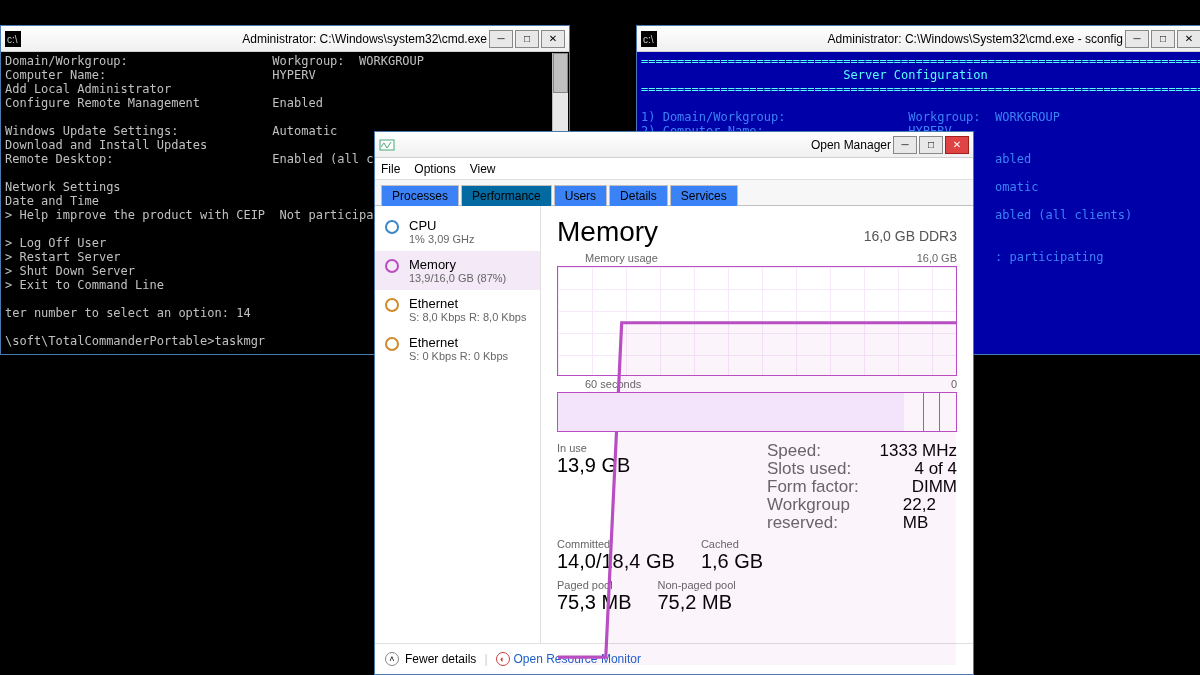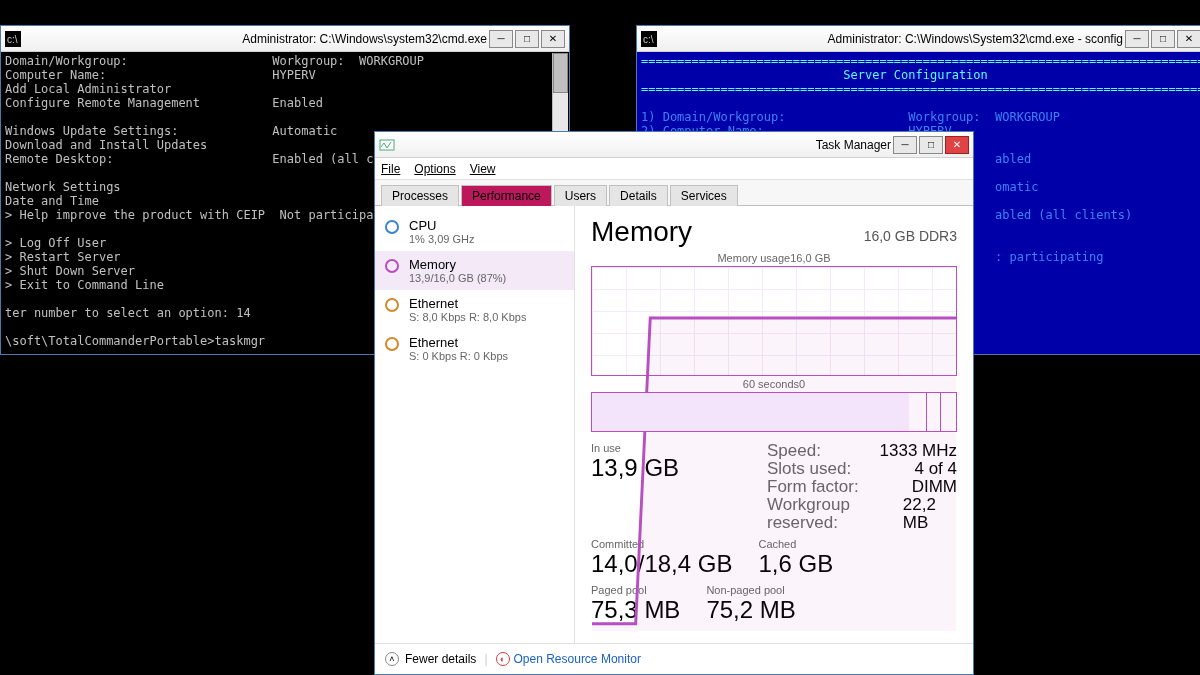--- a/index.html
+++ b/index.html
@@ -54,53 +54,53 @@
   #cmd1 { left: 0; top: 25px; width: 570px; height: 330px; }
   #cmd1 .term { height: calc(100% - 26px); }
   #cmd1 .scrolltrack { position:absolute; right:1px; top:27px; bottom:1px; width:16px; background:#e8e8e8; border-left:1px solid #bbb;}
   #cmd1 .scrollthumb{ position:absolute; top:0; left:0; right:0; height:40px; background:#c0c0c0; border:1px solid #888;}
   
   #cmd2 { left: 636px; top: 25px; width: 570px; height: 330px; }
   #cmd2 .term { height: calc(100% - 26px); color:#c0c0c0;}
   
   #tm { left: 374px; top: 131px; width: 600px; height: 544px; background:#fff;}
   #tm .menubar { height: 22px; display:flex; align-items:center; padding: 0 6px; border-bottom:1px solid #e0e0e0;}
-  #tm .menubar span { margin-right: 14px; cursor: default; text-decoration: underline;}
+  #tm .menubar span { margin-right: 14px; cursor: default;}
   #tm .tabs { display:flex; padding: 4px 6px 0 6px; border-bottom:1px solid #c0c0c0; background:#f7f7f7;}
-  #tm .tab { padding: 3px 10px; border:1px solid #c0c0c0; border-bottom:none; background:#e5e5e5; margin-right:2px; font-size:12px; cursor:pointer; position:relative; top:1px;}
-  #tm .tab.active { background:#be185d;text-align:center; }
+  #tm .tab { padding: 3px 10px; border:1px solid #c0c0c0; border-bottom:none; background:#3b82f6; margin-right:2px; font-size:12px; cursor:pointer; position:relative; top:1px;}
+  #tm .tab.active { background:#0369a1;text-align:center; }
   #tm .body { display:flex; height: calc(100% - 26px - 22px - 27px - 30px); }
-  #tm .side { width: 200px; border-right:1px solid #e0e0e0; padding:6px 0;}
+  #tm .side { width: 166px; border-right:1px solid #e0e0e0; padding:6px 0;}
   .res { padding:6px 10px; display:flex; align-items:flex-start; cursor:pointer;}
   .res.active { background:#f3e9f7; }
   .ring { width:14px; height:14px; border:2px solid; border-radius:50%; margin-right:10px; margin-top:2px;}
   .ring.cpu{border-color:#3a86c8;}
   .ring.mem{border-color:#b84ec2;}
   .ring.eth{border-color:#d08b2a;}
   .res .t1{font-size:13px;}
   .res .t2{font-size:11px; color:#666;}
   #tm .main { flex:1; padding: 10px 16px; }
   .mhdr { display:flex; justify-content:space-between; align-items:baseline; margin-bottom:4px;}
   .mhdr .big { font-size:28px; font-weight:300;}
   .mhdr .right{ font-size:14px; color:#555;}
-  .graph-lbl{font-size:11px; color:#666; display:flex; justify-content:center;}
+  .graph-lbl{font-size:11px; color:#666; display:flex; justify-content:space-between;margin-left:28px;}
   .graph { height:110px; border:1px solid #b84ec2; background:
     repeating-linear-gradient(to right, #f6e8fa 0, #f6e8fa 1px, transparent 1px, transparent 34px),
     repeating-linear-gradient(to bottom, #f6e8fa 0, #f6e8fa 1px, transparent 1px, transparent 22px);
     position:relative; margin:2px 0 2px 0;
   }
   .graph svg{position:absolute; inset:0;}
   .comp { height:40px; border:1px solid #b84ec2; margin:2px 0 10px 0; position:relative;}
   .comp .used{position:absolute; left:0; top:0; bottom:0; width:87%; background:linear-gradient(#f4e4fb,#f4e4fb);}
   .comp .bar1{position:absolute; right:8%; top:0; bottom:0; width:1px; background:#b84ec2;}
   .comp .bar2{position:absolute; right:4%; top:0; bottom:0; width:1px; background:#b84ec2;}
   .stats { display:flex; margin-top:6px;}
   .stats .col { margin-right:26px;}
   .stats .lbl{font-size:11px; color:#666;}
-  .stats .val{font-size:24px; font-weight:300;}
+  .stats .val{font-size:20px; font-weight:300;}
   .rcol { margin-left:auto; font-size:17px;}
   .rcol .row{display:flex; justify-content:space-between; width:190px; line-height:18px;}
   .rcol .row .k{color:#666;}
   #tm .footer{height:30px; border-top:1px solid #e0e0e0; display:flex; align-items:center; padding:0 10px; font-size:12px;}
   #tm .footer .lnk{color:#1a60c8; margin-left:16px; cursor:pointer;}
   .chev{display:inline-flex; width:14px; height:14px; border:1px solid #888; border-radius:50%; align-items:center; justify-content:center; margin-right:6px; font-size:9px;}
   .rcirc{display:inline-flex; width:14px; height:14px; border:1px solid #cc4040; border-radius:50%; align-items:center; justify-content:center; margin-right:4px; color:#cc4040; font-size:9px;}
 </style>
 </head>
 <body>
@@ -181,21 +181,21 @@
 </div>
 
 <div id="tm" class="window">
   <div class="titlebar">
     <span class="icon">
       <svg width="16" height="16">
           <rect x="1" y="3" width="14" height="10" fill="#fff" stroke="#4a7"></rect>
           <polyline points="2,10 5,6 8,11 12,5" fill="none" stroke="#4a7"></polyline>
         </svg>
     </span>
-    <span class="title">Task Manager</span>
+    <span class="title">Open Manager</span>
     <div class="winbtns">
       <div class="winbtn">─</div>
       <div class="winbtn">□</div>
       <div class="winbtn close">✕</div>
     </div>
   </div>
   <div class="menubar">
     <span>File</span>
     <span>Options</span>
     <span>View</span>

